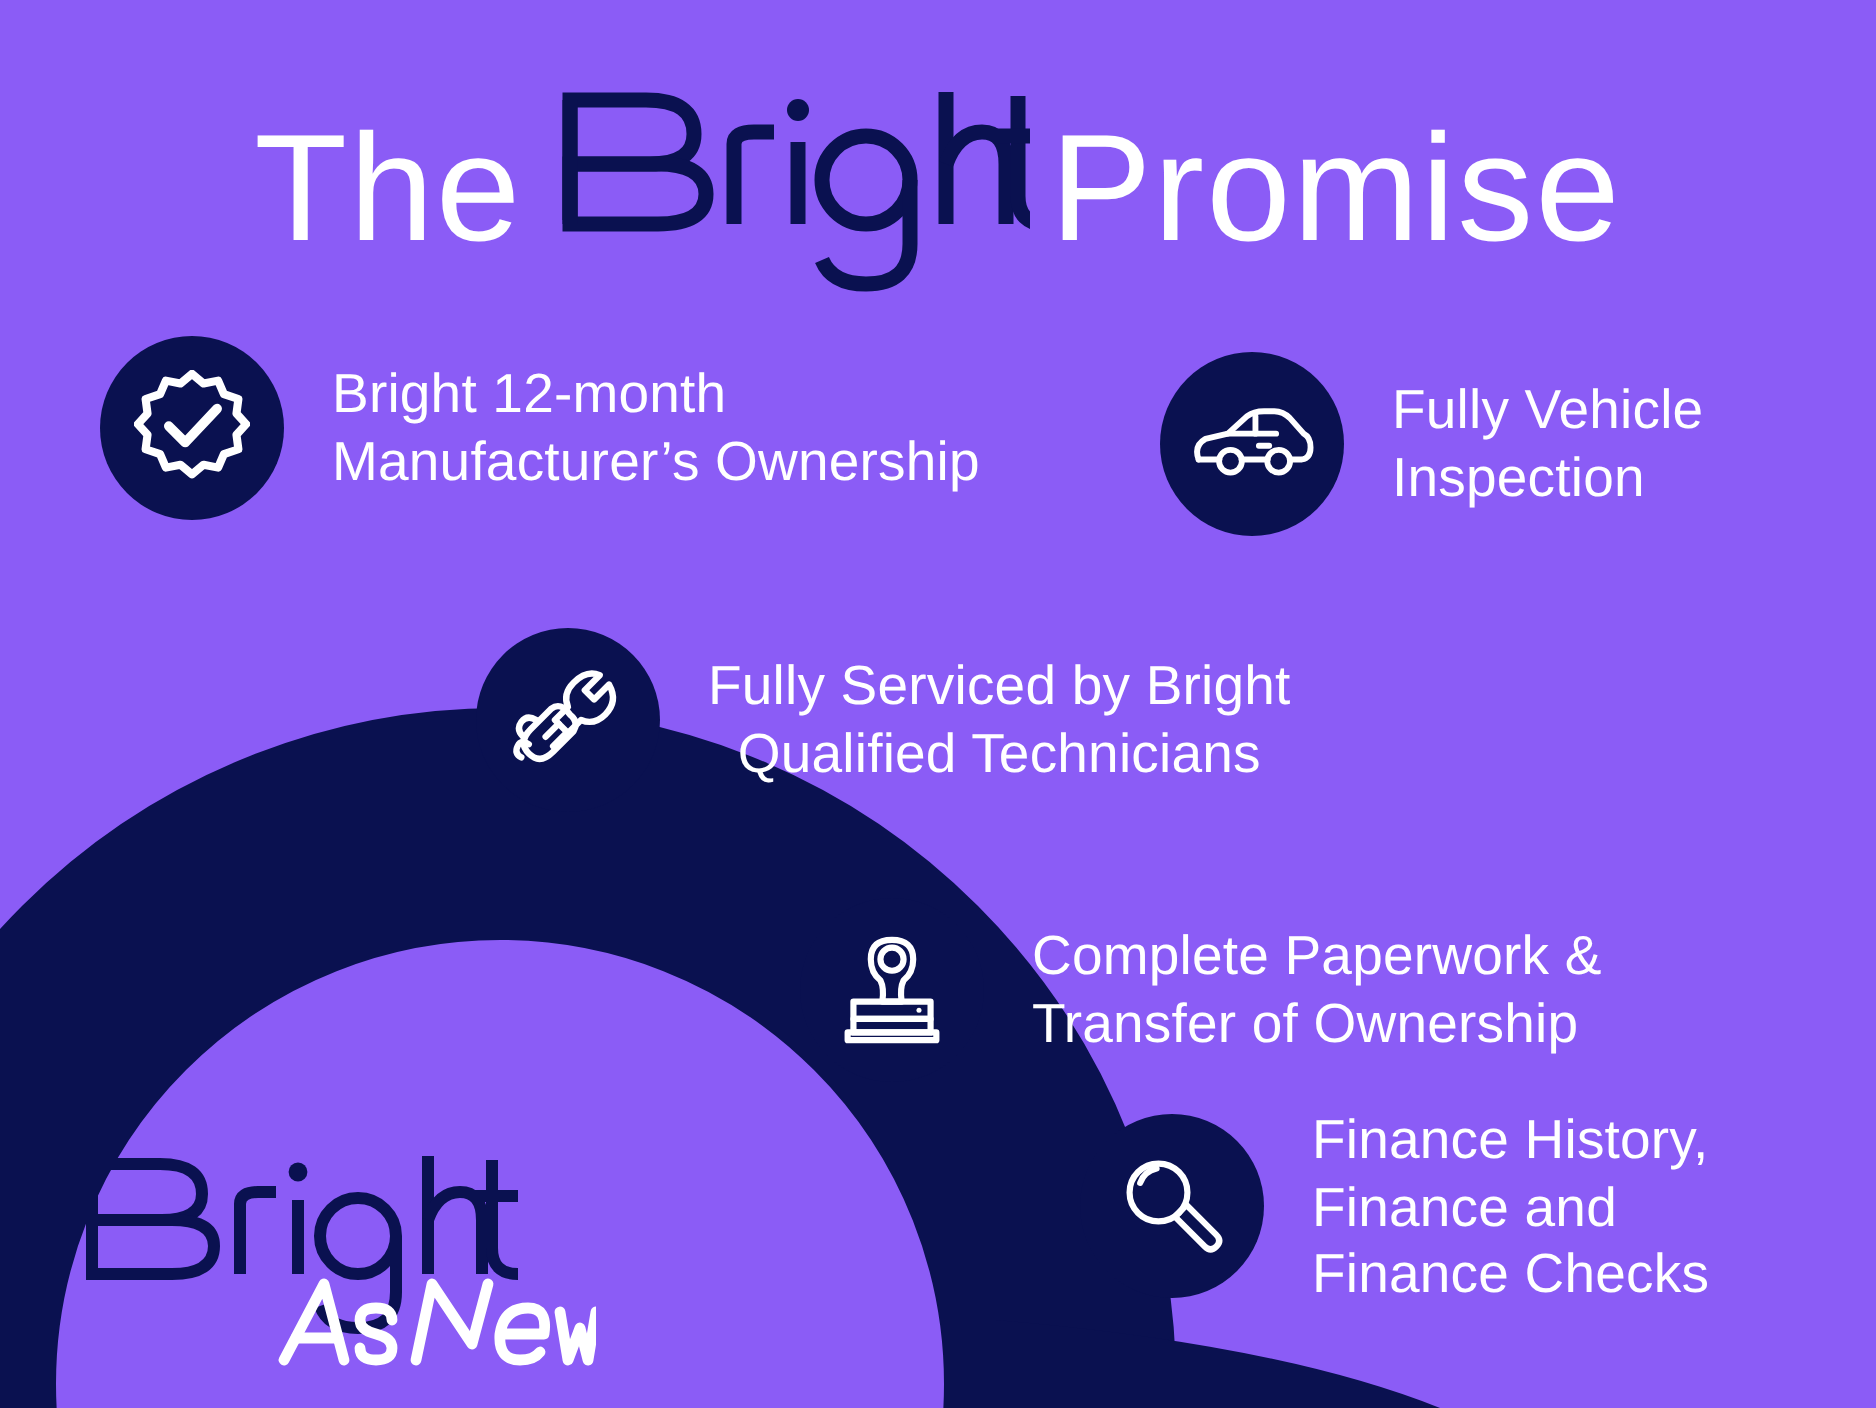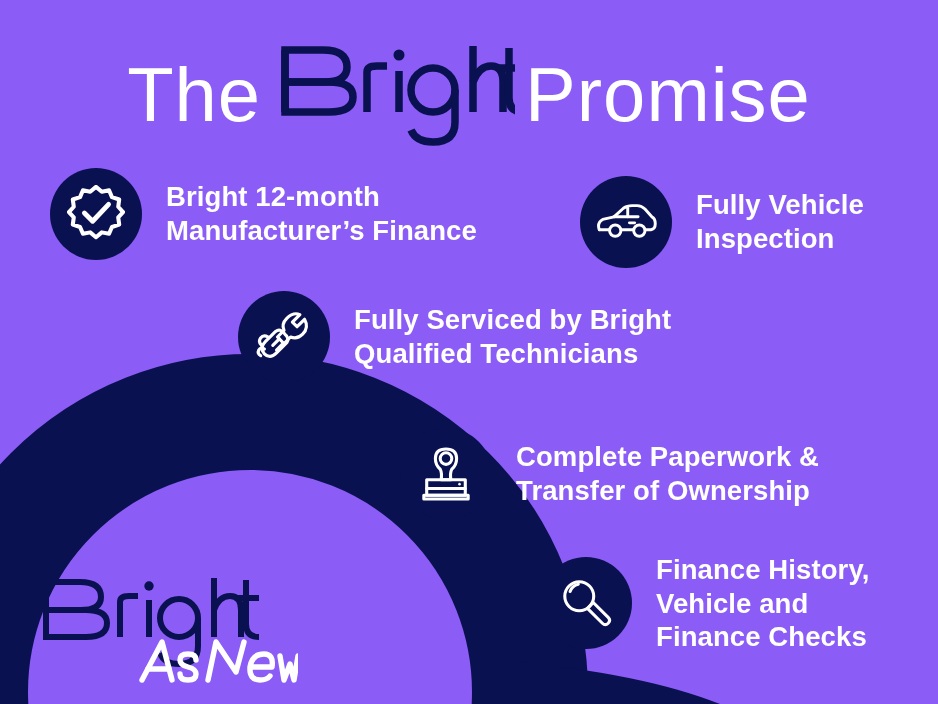--- a/index.html
+++ b/index.html
@@ -61,31 +61,31 @@
     background: #0A1150;
     display: flex;
     align-items: center;
     justify-content: center;
   }
   .feature-icon svg { display: block; }
   .feature-text {
     margin-left: 24px;
     color: #ffffff;
     font-size: 27.5px;
-    font-weight: bold;
+    font-weight: normal;
     line-height: 1.22;
     letter-spacing: 0.1px;
   }
   .feature-text .ln { display: block; white-space: nowrap; }
 
   
   #feature-0 { left: 50px;  top: 168px; }
   #feature-1 { left: 580px; top: 176px; }
-  #feature-2 { left: 238px; top: 291px; }
-  #feature-3 { left: 400px; top: 428px; }
+  #feature-2 { left: 238px; top: 314px; text-align: center; }
+  #feature-3 { left: 400px; top: 449px; }
   #feature-4 { left: 540px; top: 553px; }
 
   
   .brand {
     position: absolute;
     left: 38px;
     top: 572px;
     width: 260px;
     height: 120px;
   }
@@ -144,21 +144,21 @@
       <svg width="58" height="58" viewBox="0 0 60 60" xmlns="http://www.w3.org/2000/svg">
         <path d="M30 2 L36 7 L43.5 5.5 L46.5 12.5 L54 15 L53 22.5 L58 28 L53 33.5
                  L54 41 L46.5 43.5 L43.5 50.5 L36 49 L30 54 L24 49 L16.5 50.5
                  L13.5 43.5 L6 41 L7 33.5 L2 28 L7 22.5 L6 15 L13.5 12.5
                  L16.5 5.5 L24 7 Z" fill="none" stroke="#ffffff" stroke-width="4.2" stroke-linejoin="round"></path>
         <path d="M18 29 L26.5 37.5 L43 20" fill="none" stroke="#ffffff" stroke-width="5" stroke-linecap="round" stroke-linejoin="round"></path>
       </svg>
     </div>
     <div class="feature-text">
       <span class="ln">Bright 12-month</span>
-      <span class="ln">Manufacturer’s Finance</span>
+      <span class="ln">Manufacturer’s Ownership</span>
     </div>
   </div>
 
   <div class="feature" id="feature-1">
     <div class="feature-icon">
       <svg width="62" height="48" viewBox="0 0 72 50" xmlns="http://www.w3.org/2000/svg">
         <g fill="none" stroke="#ffffff" stroke-width="3.4" stroke-linecap="round" stroke-linejoin="round">
           <path d="M5 34 Q2 26 9 22 L22 19 L33 9 Q37 6 43 6 L49 6 Q54 6 58 10
                    L66 19 Q70 21 70 27 Q70 33 65 34 L58 34"></path>
           <path d="M5 34 L17 34"></path>
@@ -224,21 +224,21 @@
       <svg width="54" height="54" viewBox="0 0 56 56" xmlns="http://www.w3.org/2000/svg">
         <g fill="none" stroke="#ffffff" stroke-width="3.2" stroke-linecap="round" stroke-linejoin="round">
           <circle cx="21" cy="21" r="15"></circle>
           <path d="M11.5 16 Q13.5 10 20 8.5"></path>
           <path d="M31.5 31.5 L35.5 27.5 L51 43 Q54 46 51 49 Q48 52 45 49 L29.5 33.5 Z"></path>
         </g>
       </svg>
     </div>
     <div class="feature-text">
       <span class="ln">Finance History,</span>
-      <span class="ln">Vehicle and</span>
+      <span class="ln">Finance and</span>
       <span class="ln">Finance Checks</span>
     </div>
   </div>
 
   <div class="brand">
     <svg width="260" height="120" viewBox="0 0 260 120" xmlns="http://www.w3.org/2000/svg">
 
       <g fill="none" stroke="#0A1150" stroke-width="6" stroke-linecap="butt" stroke-linejoin="miter">
         <path d="M8 64 L8 10 L42 10 Q63 10 63 25 Q63 38 43 38 L8 38"></path>
         <path d="M8 38 L48 38 Q69 38 69 51 Q69 65 48 65 L8 65 Z"></path>

